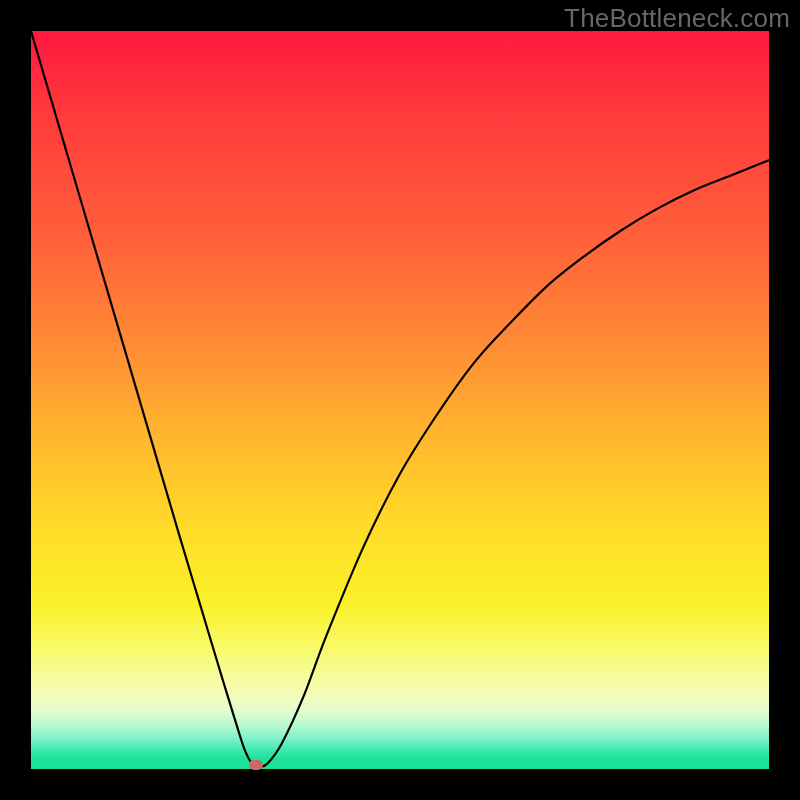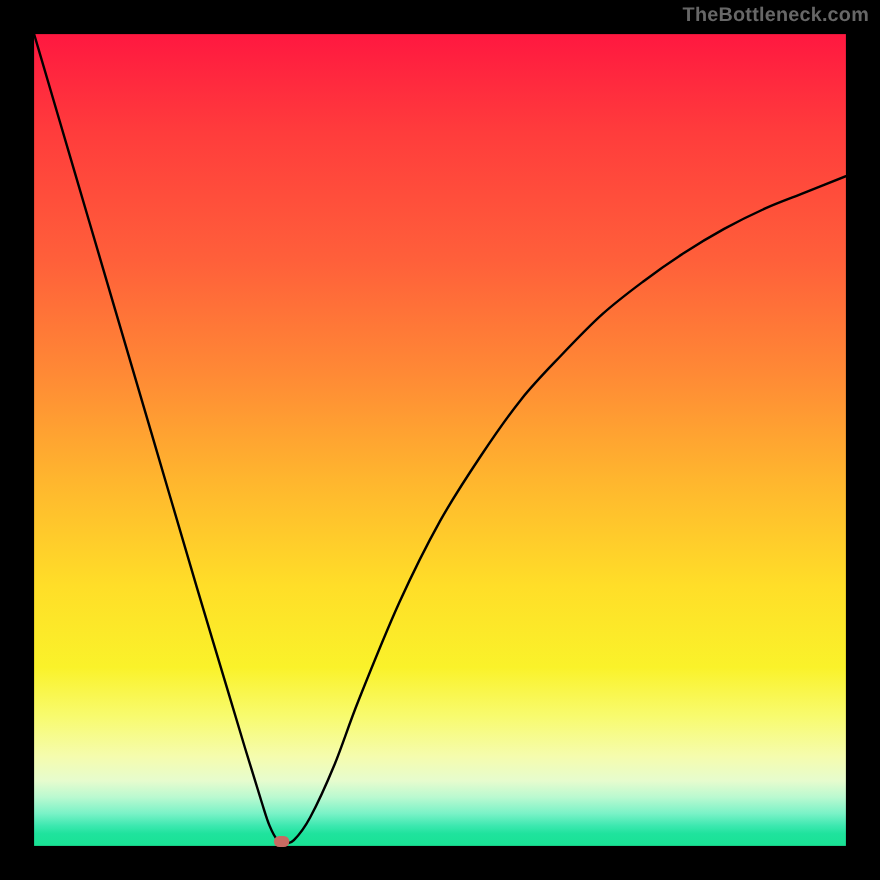--- a/index.html
+++ b/index.html
@@ -55,23 +55,23 @@
     height: 10px;
     border-radius: 5px;
     background: #c76a62;
     transform: translate(-50%, -50%);
   }
   .watermark {
     position: absolute;
     top: 3px;
     right: 10px;
     color: #676767;
-    font-size: 18px;
+    font-size: 26px;
     letter-spacing: 0.2px;
-    font-weight: 700;
+    font-weight: 400;
   }
 </style>
 </head>
 <body>
 
 <div class="frame">
   <div class="watermark">TheBottleneck.com</div>
   <div class="plot">
     <svg class="curve" viewBox="0 0 738 738" preserveAspectRatio="none">
       <path id="curve-path" fill="none" stroke="#000" stroke-width="2.2" stroke-linejoin="round" stroke-linecap="round" d="M 0.00 0.00 C 6.15 20.91, 24.60 83.64, 36.90 125.46 C 49.20 167.28, 61.50 209.10, 73.80 250.92 C 86.10 292.74, 98.40 334.56, 110.70 376.38 C 123.00 418.20, 137.76 468.63, 147.60 501.84 C 157.44 535.05, 162.36 551.04, 169.74 575.64 C 177.12 600.24, 185.73 629.15, 191.88 649.44 C 198.03 669.74, 202.95 685.73, 206.64 697.41 C 210.33 709.09, 211.56 713.65, 214.02 719.55 C 216.48 725.45, 218.94 730.25, 221.40 732.83 C 223.86 735.42, 226.32 735.05, 228.78 735.05 C 231.24 735.05, 232.47 736.65, 236.16 732.83 C 239.85 729.02, 244.77 723.61, 250.92 712.17 C 257.07 700.73, 265.68 682.04, 273.06 664.20 C 280.44 646.37, 285.36 629.76, 295.20 605.16 C 305.04 580.56, 319.80 543.66, 332.10 516.60 C 344.40 489.54, 356.70 464.94, 369.00 442.80 C 381.30 420.66, 393.60 402.21, 405.90 383.76 C 418.20 365.31, 430.50 347.47, 442.80 332.10 C 455.10 316.72, 467.40 304.43, 479.70 291.51 C 492.00 278.59, 504.30 265.68, 516.60 254.61 C 528.90 243.54, 541.20 234.32, 553.50 225.09 C 565.80 215.87, 578.10 207.25, 590.40 199.26 C 602.70 191.26, 615.00 183.89, 627.30 177.12 C 639.60 170.35, 651.90 164.20, 664.20 158.67 C 676.50 153.13, 688.80 148.83, 701.10 143.91 C 713.40 138.99, 731.85 131.61, 738.00 129.15"></path>

